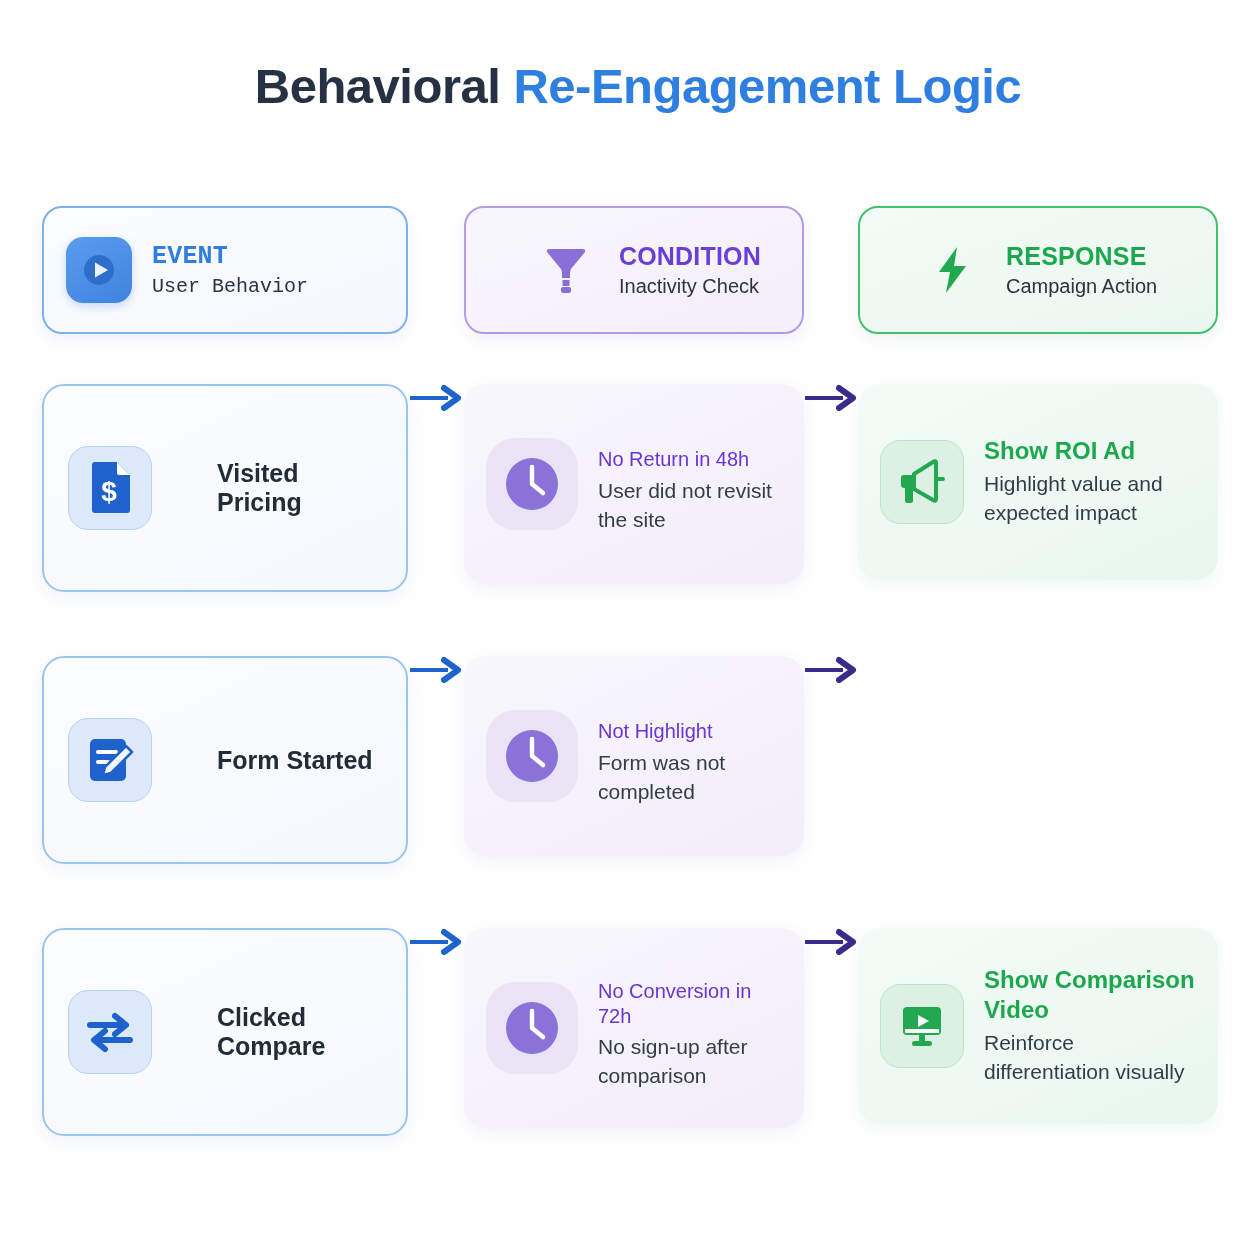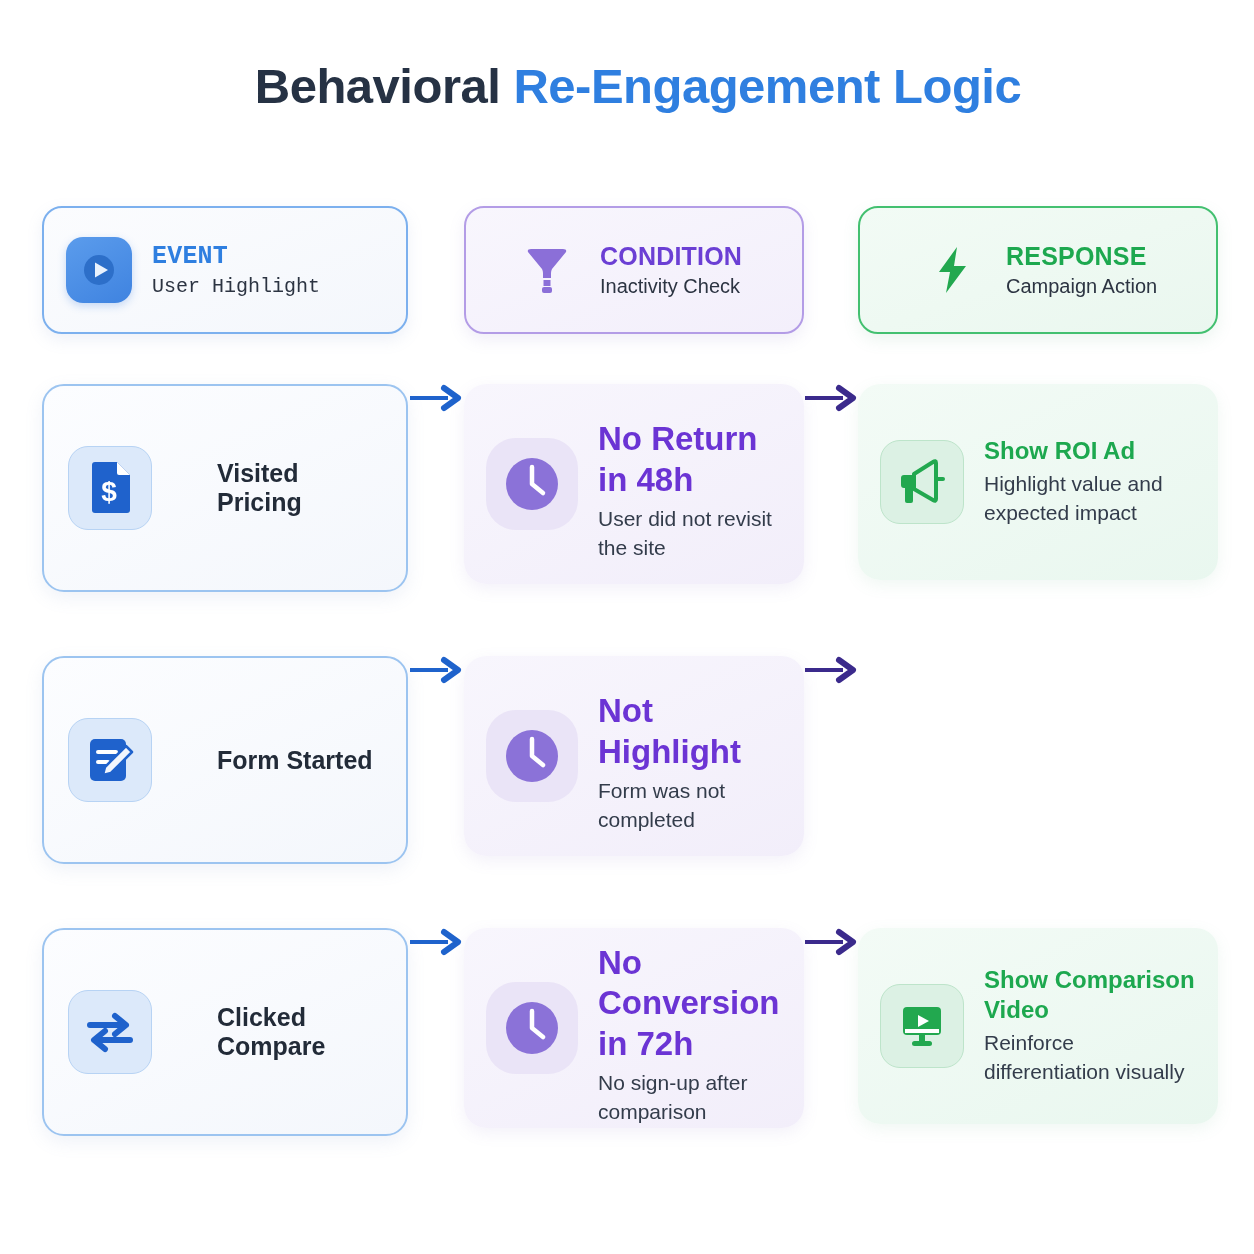--- a/index.html
+++ b/index.html
@@ -62,21 +62,21 @@
   .hdr-event {
     background: linear-gradient(160deg,#fbfcfe 0%,#f4f7fc 100%);
     border: 2px solid #7cb0ee;
     box-shadow: 0 6px 16px rgba(120,150,200,.13);
     font-family: Liberation Mono, monospace;
   }
   .hdr-cond {
     background: linear-gradient(160deg,#f8f6fd 0%,#f3effb 100%);
     border: 2px solid #b39ce6;
     box-shadow: 0 6px 16px rgba(140,120,200,.13);
-    justify-content: flex-start;
+    justify-content: center;
     padding-left: 48px;
   }
   .hdr-resp {
     background: linear-gradient(160deg,#f2fbf5 0%,#eaf7ef 100%);
     border: 2px solid #43c070;
     box-shadow: 0 6px 16px rgba(110,180,140,.13);
     padding-left: 60px;
     align-items: center;
   }
   .hdr-txt { display: flex; flex-direction: column; gap: 4px; }
@@ -152,22 +152,22 @@
 
   .card-body { display: flex; flex-direction: column; gap: 5px; }
 
   .ev-label {
     font-size: 25px;
     font-weight: bold;
     color: #222b38;
     margin-left: 45px;
   }
   .c-title {
-    font-size: 33px;
-    font-weight: bold;
+    font-size: 20px;
+    font-weight: normal;
     color: #6b34d4;
     line-height: 1.22;
     margin-top: 14px;
   }
   .c-desc {
     font-size: 21px;
     color: #333c4b;
     line-height: 1.38;
   }
   .r-title {
@@ -212,21 +212,21 @@
     <div class="col-event">
       <div class="hdr hdr-event">
         <div class="hdr-ico-box">
           <svg width="38" height="38" viewBox="0 0 38 38">
             <circle cx="19" cy="19" r="15" fill="#2d6fc9"></circle>
             <path d="M15 11.5 L28 19 L15 26.5 Z" fill="#eaf2fd"></path>
           </svg>
         </div>
         <div class="hdr-txt">
           <div class="hdr-kind k-blue">EVENT</div>
-          <div class="hdr-sub">User Highlight</div>
+          <div class="hdr-sub">User Behavior</div>
         </div>
       </div>
     </div>
 
     <div class="gap1 spacer-h"></div>
 
     <div class="col-cond">
       <div class="hdr hdr-cond">
         <div class="hdr-ico-plain">
           <svg width="48" height="50" viewBox="0 0 48 50">

